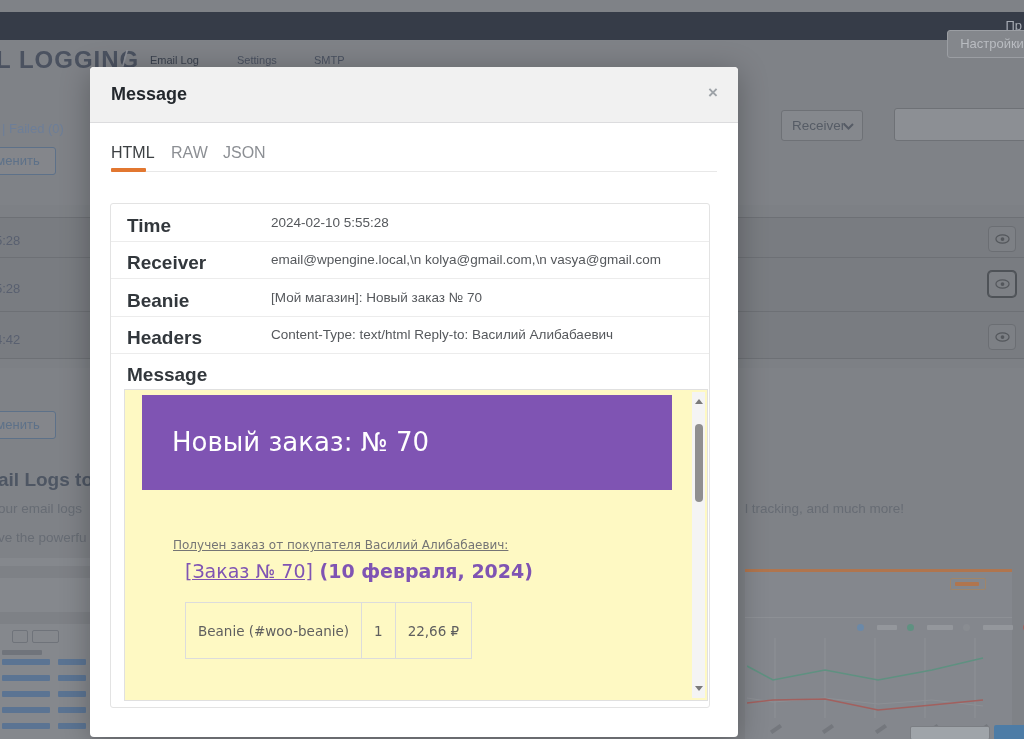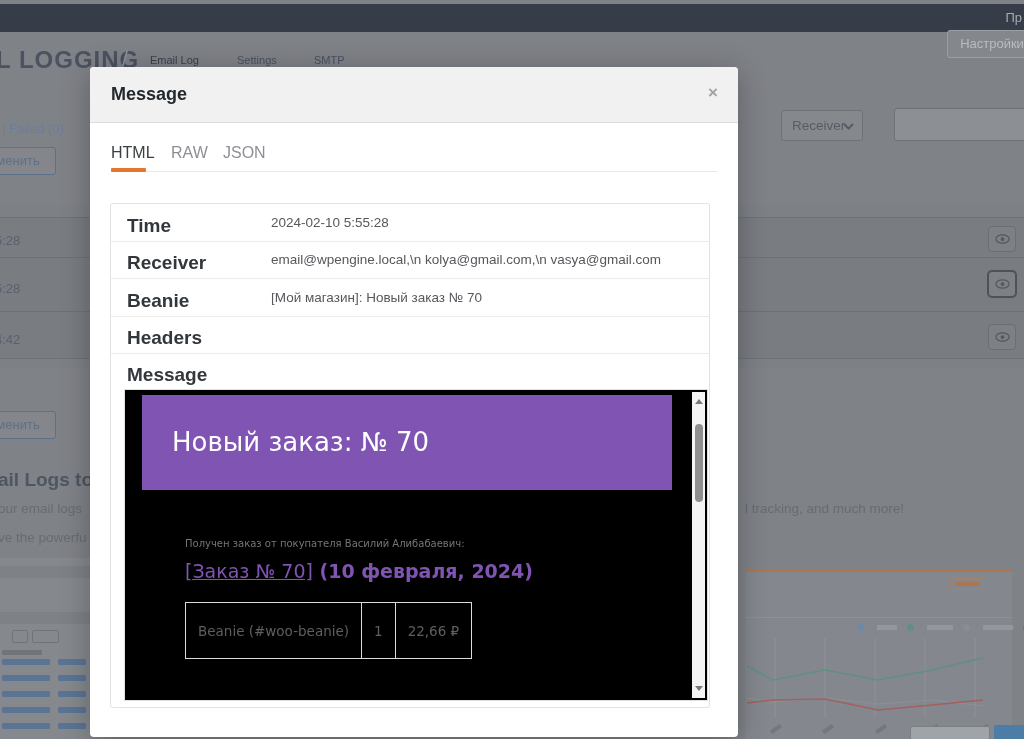--- a/index.html
+++ b/index.html
@@ -1,21 +1,21 @@
 <!DOCTYPE html>
 <html style="--accent: #e27730; --purple: #7f54b3; --adminbar: #363c48; --page-bg: #7f8287; --teal: #5f9181; --red: #a2605e; --blue: #6b89a8; --legendgray: #898c91; --dimorange: #b0754e;"><head>
 <meta charset="utf-8">
 <style>
   * { margin:0; padding:0; box-sizing:border-box; }
   html,body { width:1024px; height:739px; }
   body { font-family:"Liberation Sans","DejaVu Sans",sans-serif; }
   #screen { position:relative; width:1024px; height:739px; overflow:hidden; background:var(--page-bg,#7f8287); }
 
   
-  .admin-bar { position:absolute; left:0; top:4px; width:1024px; height:28px; background:var(--adminbar,#363c48); }
+  .admin-bar { position:absolute; left:0; top:12px; width:1024px; height:28px; background:var(--adminbar,#363c48); }
   .admin-greeting { position:absolute; right:0; top:6px; font-size:13px; color:#a6abb4; padding-right:2px; }
   .page-title { position:absolute; left:-4px; top:46px; font-size:24px; font-weight:800; letter-spacing:1px; color:#4b5260; }
   .title-sep { position:absolute; left:122px; top:46px; font-size:22px; color:#8d9097; }
   .bgnav { position:absolute; top:54px; font-size:11px; font-weight:400; color:#4a5160; }
   .bgnav.active { color:#3a414e; }
   .nav-email-log { left:150px; } .nav-settings { left:237px; } .nav-smtp { left:314px; }
   .settings-btn { position:absolute; left:947px; top:30px; width:90px; height:28px; background:#84878c;
       border:1px solid #9b9ea3; border-radius:3px; font-size:13px; color:#b9bcc1; text-align:center; line-height:26px; }
 
   
@@ -72,25 +72,25 @@
   .tab.active { color:#3c4043; }
   .tab-html { left:21px; } .tab-raw { left:81px; } .tab-json { left:133px; }
   .tab-line { position:absolute; left:21px; top:104px; width:606px; height:1px; background:#e8e8e8; }
   .tab-accent { position:absolute; left:21px; top:101px; width:35px; height:4px; background:var(--accent,#e27730); border-radius:1px; }
 
   .details { position:absolute; left:20px; top:136px; width:600px; height:505px; border:1px solid #e3e3e3; border-radius:3px; background:#fff; }
   .details .dline { position:absolute; left:0; width:100%; height:1px; background:#ececec; }
   .dlabel { position:absolute; left:16px; font-size:19px; font-weight:700; color:#32373c; }
   .dvalue { position:absolute; left:160px; font-size:13.5px; color:#55585c; }
 
-  .preview { position:absolute; left:13px; top:185px; width:584px; height:312px; border:1px solid #e0e0e0; background:#000000; overflow:hidden; }
+  .preview { position:absolute; left:13px; top:185px; width:584px; height:312px; border:1px solid #e0e0e0; background:#fef9c3; overflow:hidden; }
   .email { font-family:"DejaVu Sans",sans-serif; }
   .banner { position:absolute; left:17px; top:5px; width:530px; height:95px; background:var(--purple,#7f54b3); }
   .banner-text { padding-left:30px; line-height:95px; font-size:26px; color:#ffffff; }
-  .intro { position:absolute; left:60px; top:148px; font-size:10px; color:#757575; }
+  .intro { position:absolute; left:48px; top:148px; font-size:12px; color:#757575;text-decoration:underline; }
   .order-line { position:absolute; left:60px; top:170px; font-size:19px; color:var(--purple,#7f54b3); }
   .order-link { text-decoration:underline; color:var(--purple,#7f54b3); }
   .order-date { font-weight:700; }
   .email-table { position:absolute; left:60px; top:212px; border-collapse:collapse; }
   .email-table th, .email-table td { border:1px solid #dcdcdc; padding:11px 12px; font-size:13.5px; color:#5f5f5f; text-align:left; vertical-align:middle; }
   .email-table th { font-weight:700; }
   .col-product { width:167px; } .col-qty { width:114px; } .col-price { width:163px; }
 
   .scrollbar { position:absolute; right:2px; top:2px; width:13px; height:306px; background:#f4f4f4; }
   .arr-up { position:absolute; left:3px; top:7px; width:0; height:0; border-left:4px solid transparent; border-right:4px solid transparent; border-bottom:5px solid #7a7a7a; }
@@ -228,20 +228,21 @@
       <span class="dlabel" style="top:11px;">Time</span>
       <span class="dvalue" style="top:11px;">2024-02-10 5:55:28</span>
       <div class="dline" style="top:37px;"></div>
       <span class="dlabel" style="top:48px;">Receiver</span>
       <span class="dvalue" style="top:48px;">email@wpengine.local,\n kolya@gmail.com,\n vasya@gmail.com</span>
       <div class="dline" style="top:74px;"></div>
       <span class="dlabel" style="top:86px;">Beanie</span>
       <span class="dvalue" style="top:86px;">[Мой магазин]: Новый заказ № 70</span>
       <div class="dline" style="top:112px;"></div>
       <span class="dlabel" style="top:123px;">Headers</span>
+      <span class="dvalue" style="top:123px;">Content-Type: text/html Reply-to: Василий Алибабаевич</span>
       <div class="dline" style="top:149px;"></div>
       <span class="dlabel" style="top:160px;">Message</span>
 
       <div class="preview email">
         <div class="banner">
           <div class="banner-text">Новый заказ: № 70</div>
         </div>
         <div class="intro">Получен заказ от покупателя Василий Алибабаевич:</div>
         <div class="order-line">
           <span class="order-link">[Заказ № 70]</span><span class="order-date"> (10 февраля, 2024)</span>

